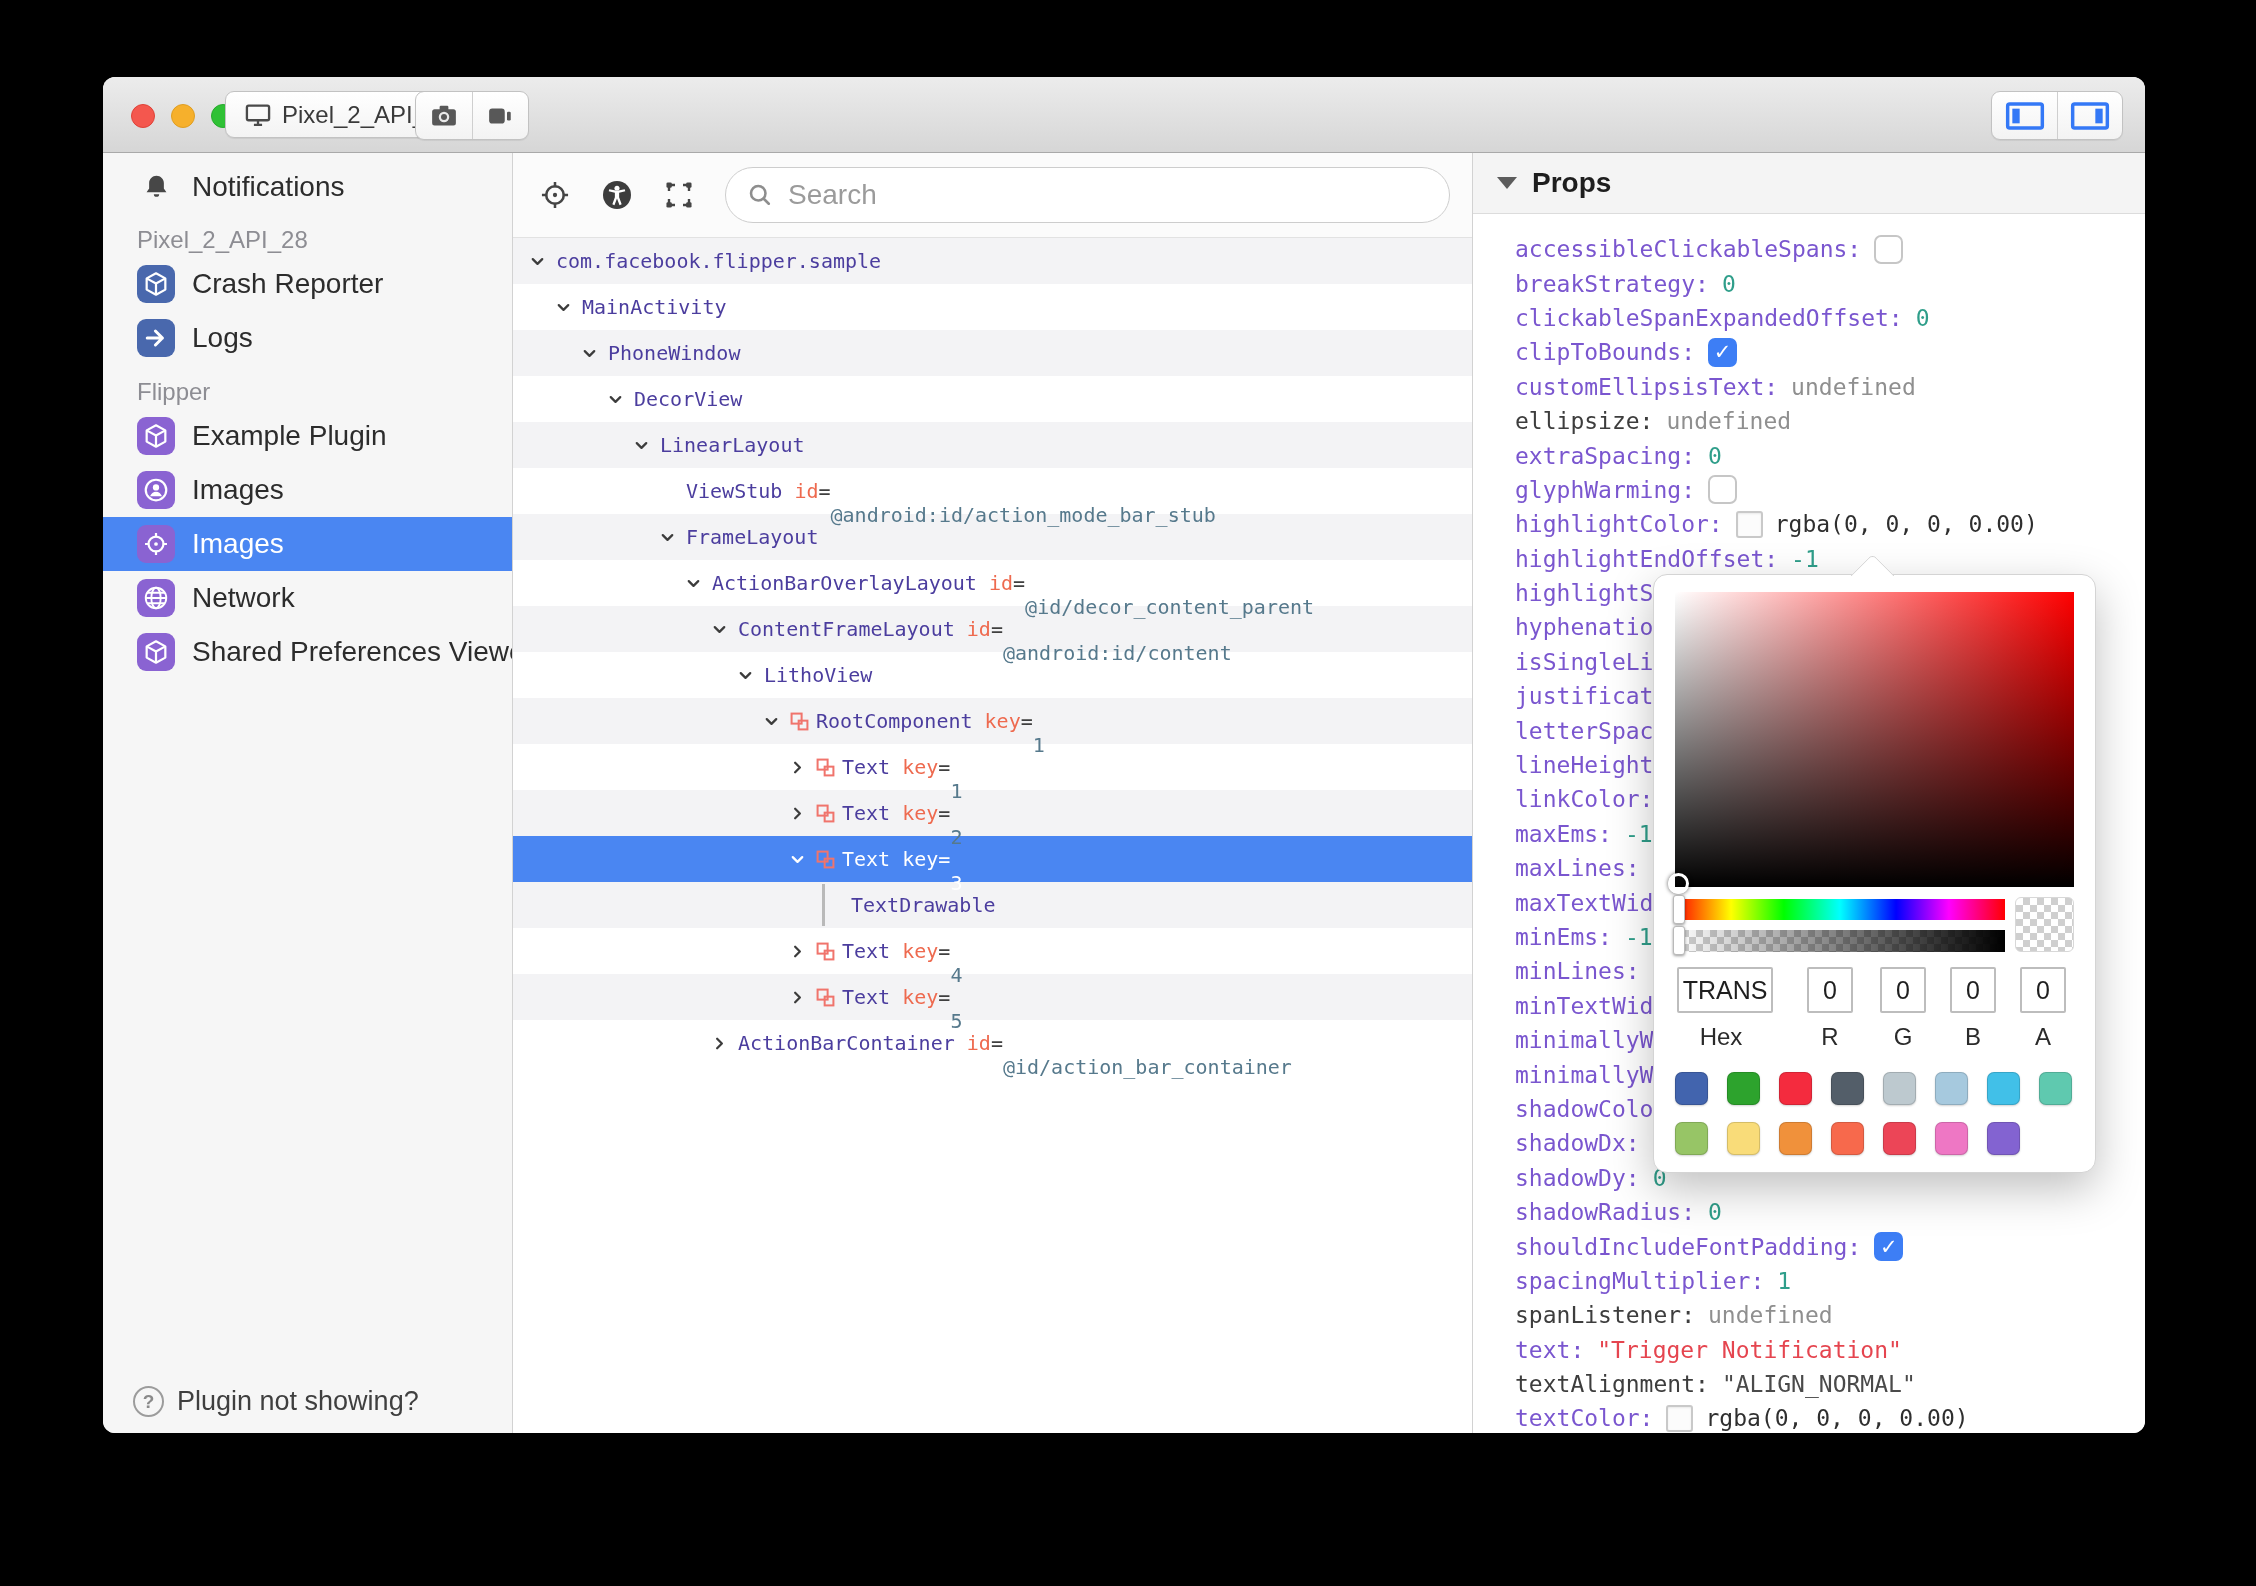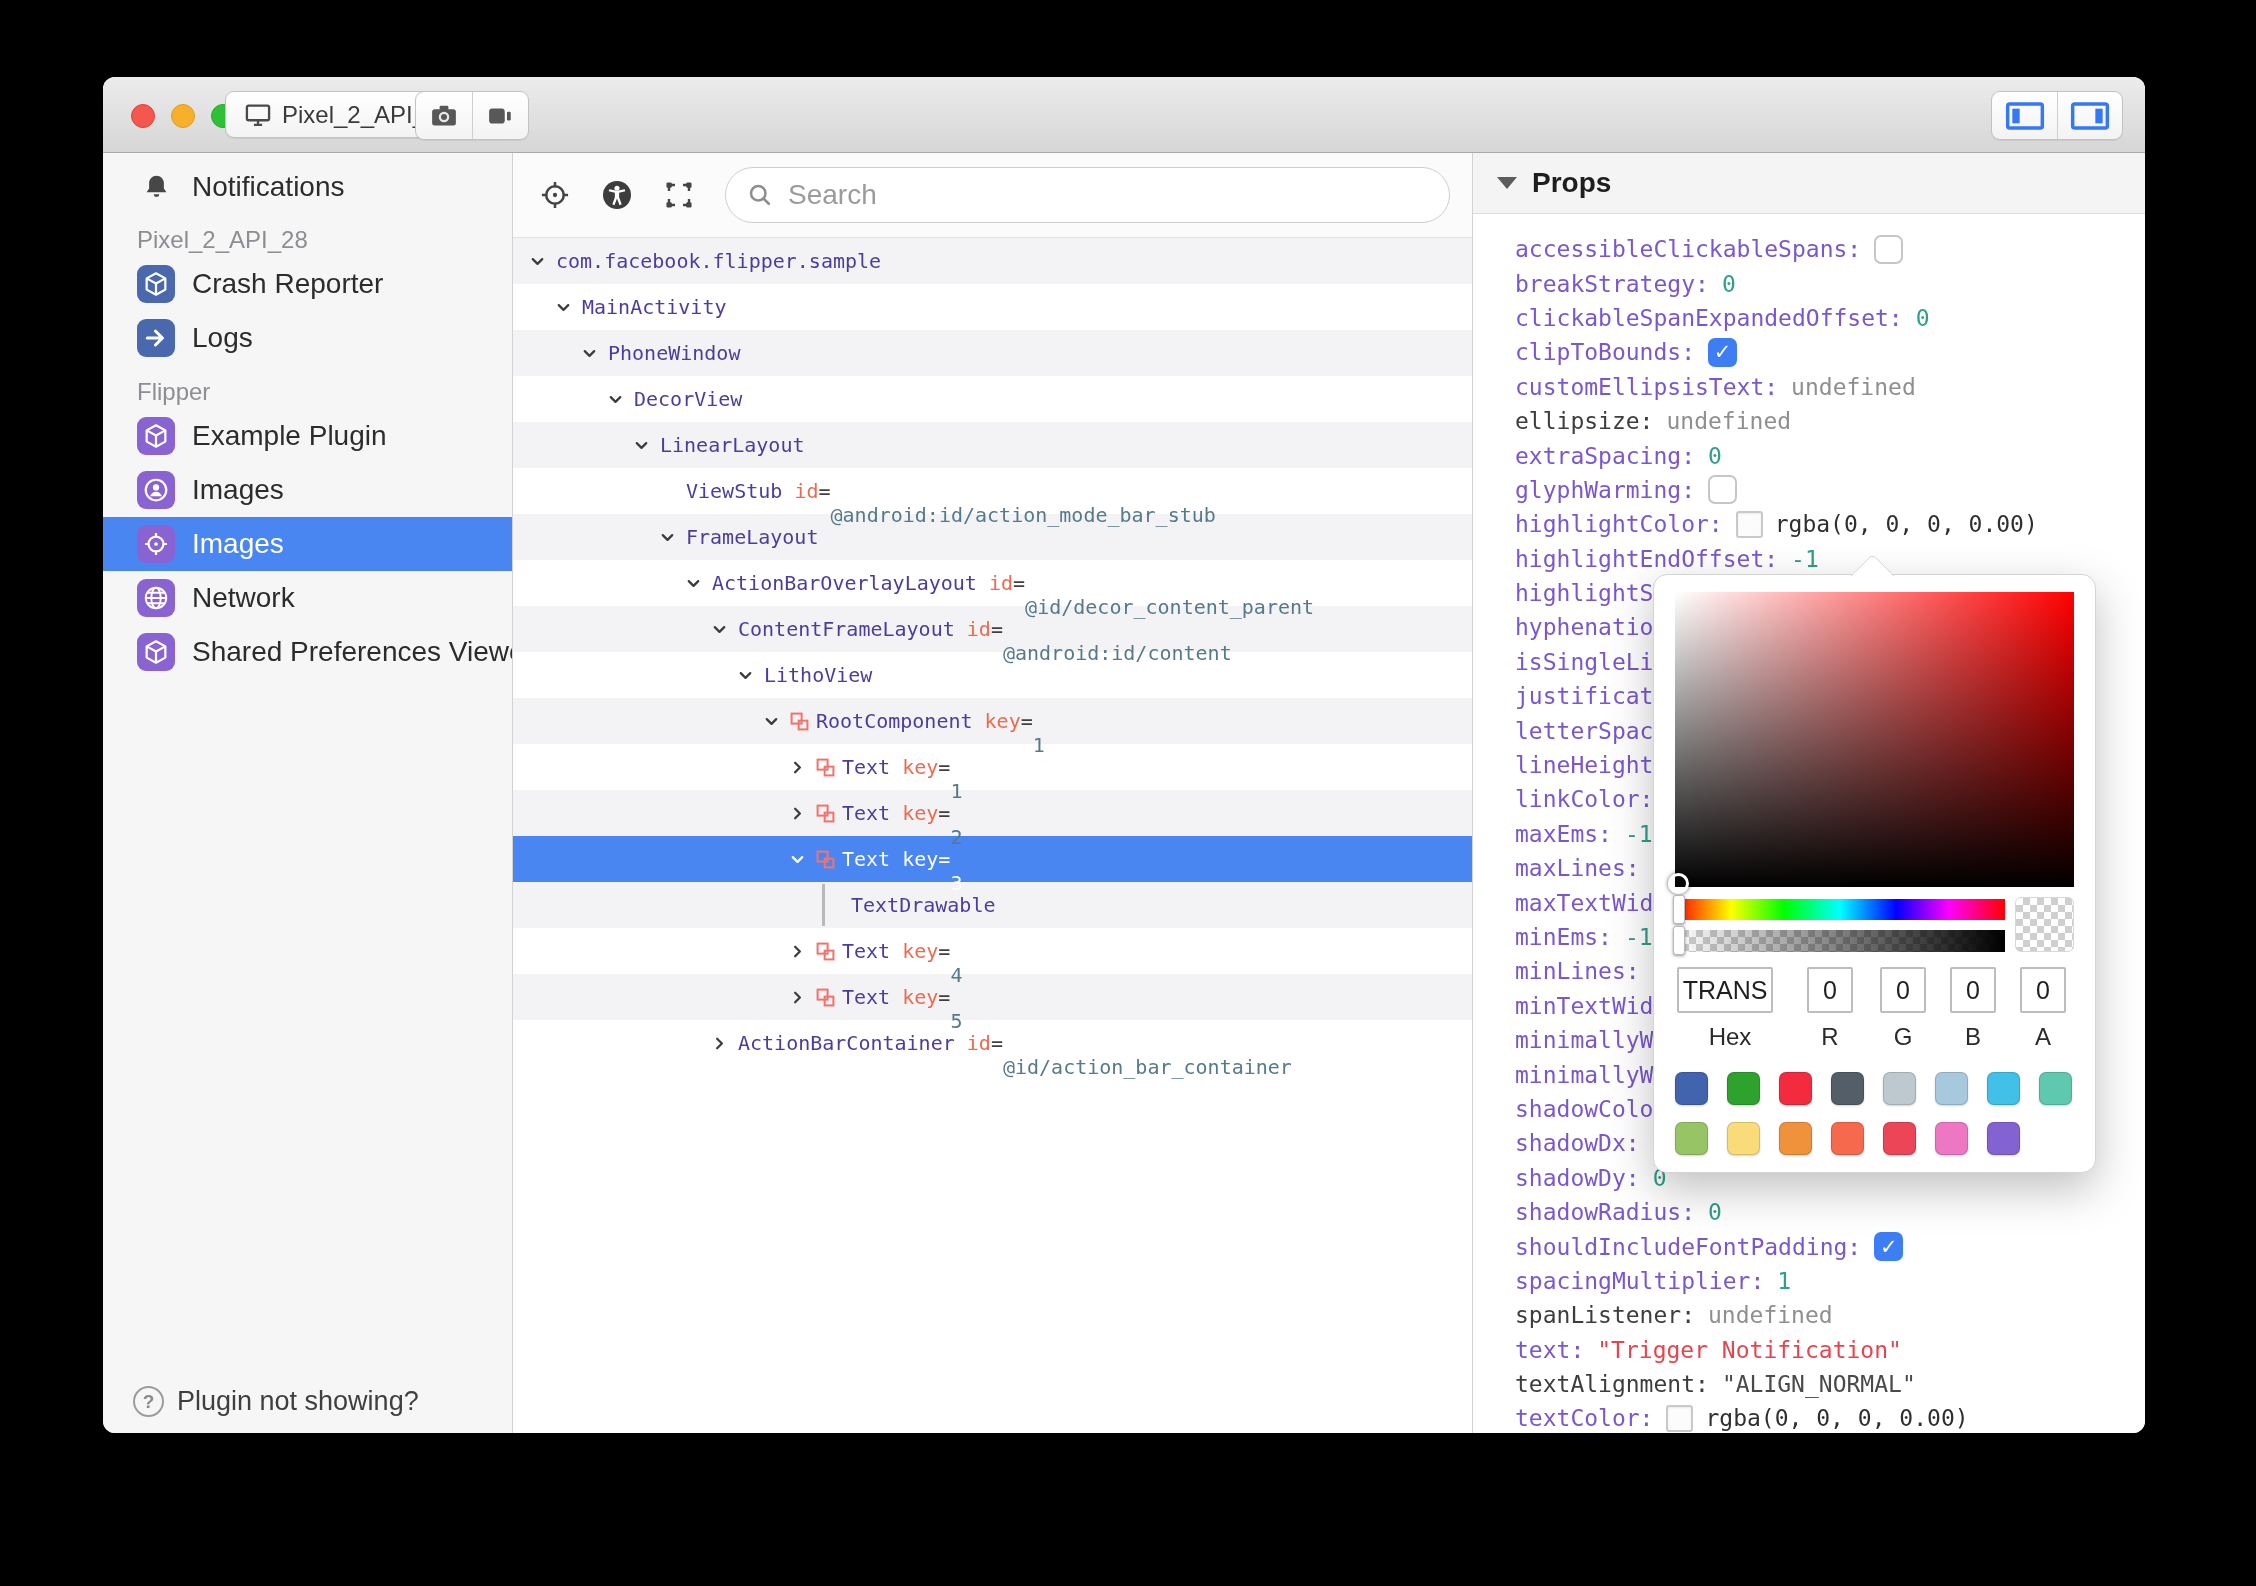--- a/index.html
+++ b/index.html
@@ -111,21 +111,21 @@
                  border:1px solid #b9b9b9;border-radius:3px;box-shadow:0 1px 3px rgba(0,0,0,.4);box-sizing:border-box;}
   .preview{position:absolute;left:361px;top:322px;width:59px;height:55px;border-radius:6px;border:1px solid #d8d8d8;box-sizing:border-box;}
   .pk-input{position:absolute;top:392px;height:46px;border:2px solid #bdbdbd;background:#fff;text-align:center;
             font-size:25px;color:#1f1f1f;font-family:"Liberation Sans",sans-serif;border-radius:2px;padding:0;box-sizing:border-box;outline:none;}
   .pk-hex{left:23px;width:96px;}
   .pk-r{left:153px;width:46px;}
   .pk-g{left:226px;width:46px;}
   .pk-b{left:296px;width:46px;}
   .pk-a{left:366px;width:46px;}
   .pk-label{position:absolute;top:448px;font-size:24px;color:#2a2a2a;text-align:center;}
-  .lb-hex{left:28px;width:96px;}
+  .lb-hex{left:19px;width:96px;}
   .lb-r{left:153px;width:46px;}
   .lb-g{left:226px;width:46px;}
   .lb-b{left:296px;width:46px;}
   .lb-a{left:366px;width:46px;}
   .swatch{position:absolute;width:33px;height:33px;border-radius:7px;
           box-shadow:inset 0 0 0 1px rgba(0,0,0,.14),0 1px 2px rgba(0,0,0,.18);}
 </style>
 </head>
 <body>
 

